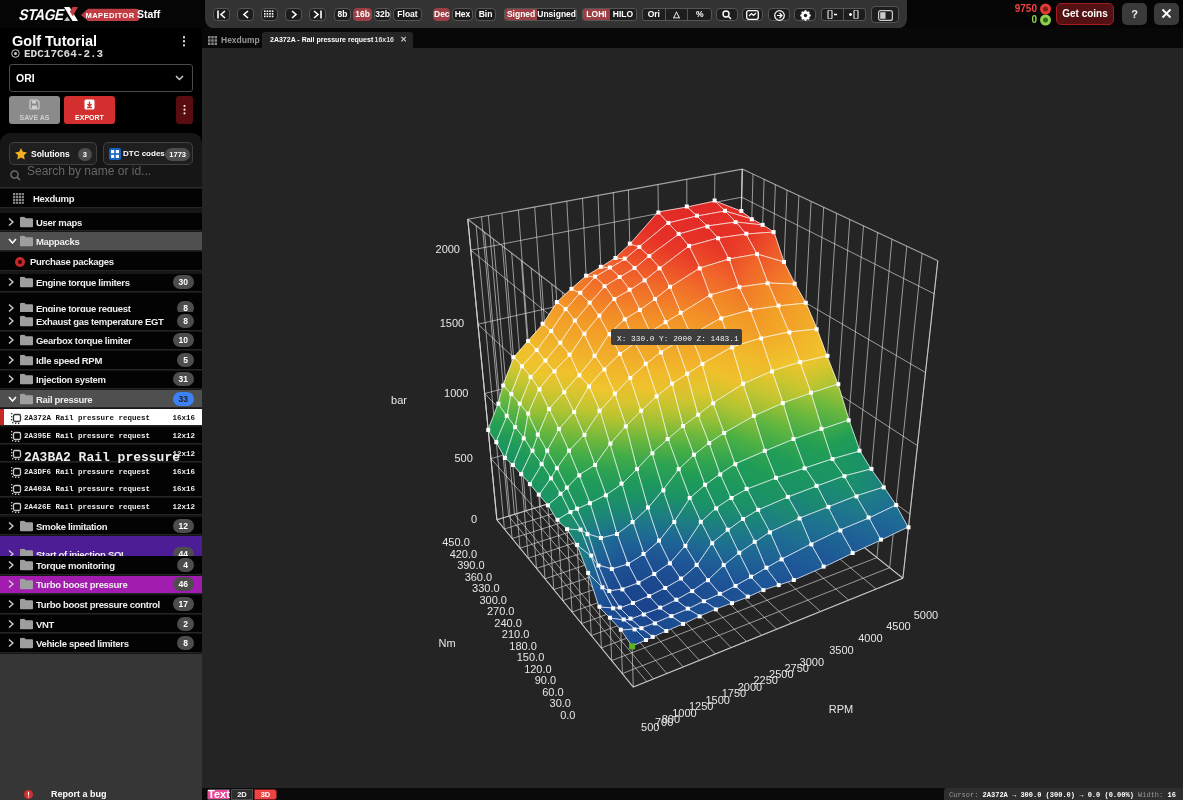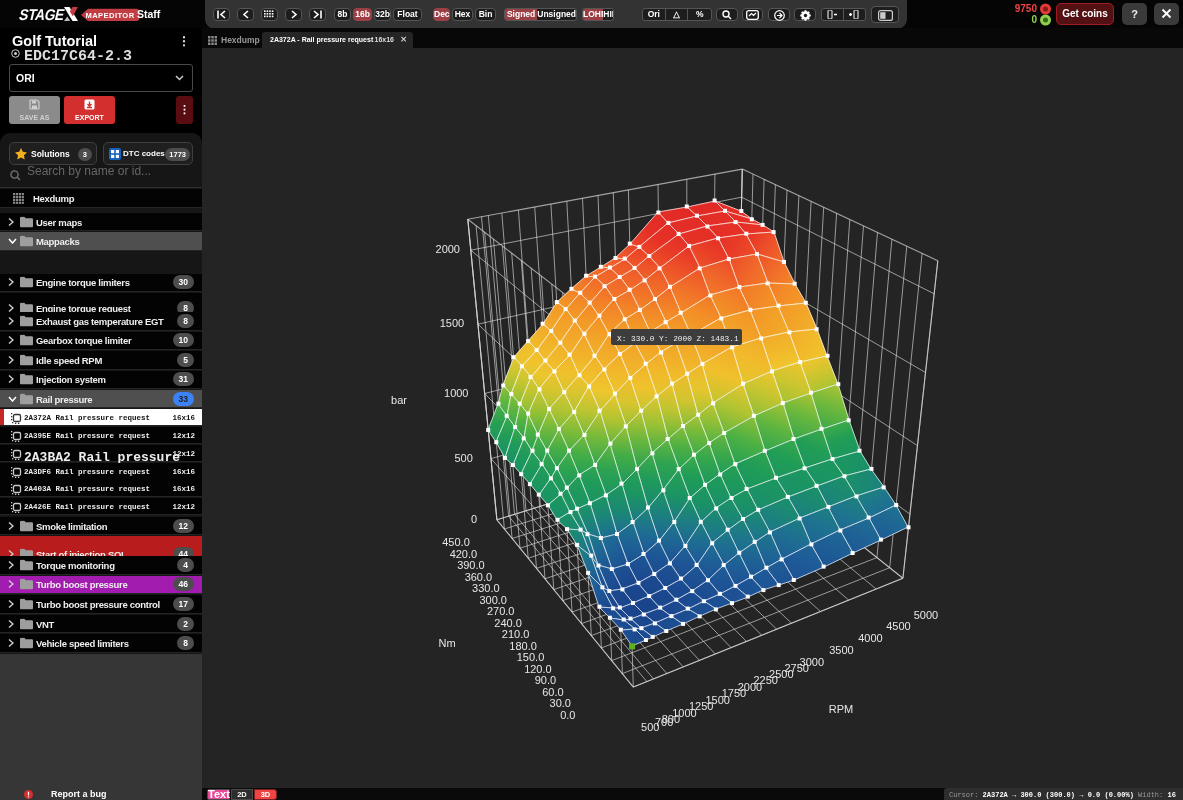--- a/index.html
+++ b/index.html
@@ -2054,21 +2054,21 @@
       <div class="tbtn red" style="left:148px;width:19px;font-size:8.5px">16b</div>
       <div class="tbtn" style="left:169px;width:17px;font-size:8.5px">32b</div>
       <div class="tbtn" style="left:188px;width:29px;font-size:8.5px">Float</div>
       <div class="tbtn red" style="left:228px;width:17px;font-size:8.5px">Dec</div>
       <div class="tbtn" style="left:247px;width:21px;font-size:8.5px">Hex</div>
       <div class="tbtn" style="left:270px;width:21px;font-size:8.5px">Bin</div>
       <div class="seg" style="left:299px;width:73px">
         <div class="red" style="width:34px">Signed</div>
         <div style="width:39px">Unsigned</div>
       </div>
-      <div class="seg" style="left:377px;width:32px">
+      <div class="seg" style="left:377px;width:55px">
         <div class="red" style="width:28px">LOHI</div>
         <div style="width:27px">HILO</div>
       </div>
       <div class="seg" style="left:437px;width:70px">
         <div style="width:23px;border-right:1px solid #555">Ori</div>
         <div style="width:23px;border-right:1px solid #555">△</div>
         <div style="width:23px">%</div>
       </div>
       <div class="tbtn" style="left:511px;width:22px;padding-top:1px"><svg width="10" height="10" viewBox="0 0 10 10">
           <circle cx="4" cy="4" r="3" stroke="#fff" stroke-width="1.4" fill="none"></circle>
@@ -2138,21 +2138,21 @@
       <span style="position:absolute;right:6px;color:#ccc;font-size:8px">✕</span>
     </div>
 </div>
 <div id="sidebar">
     <div class="abs" style="left:12px;top:5px;color:#fff;font-size:14.5px;font-weight:bold">Golf Tutorial</div>
     <div class="abs" style="left:178px;top:6px;color:#fff;font-size:12px;font-weight:bold">⋮</div>
     <svg class="abs" style="left:11px;top:21px" width="9" height="9" viewBox="0 0 9 9">
       <circle cx="4.5" cy="4.5" r="3.8" stroke="#ccc" stroke-width="1" fill="none"></circle>
       <circle cx="4.5" cy="4.5" r="1.5" fill="#ccc"></circle>
     </svg>
-    <div class="abs mono" style="left:24px;top:20px;color:#ddd;font-size:15px;font-weight:bold">EDC17C64-2.3</div>
+    <div class="abs mono" style="left:24px;top:20px;color:#ddd;font-size:11px;font-weight:bold">EDC17C64-2.3</div>
     <div class="abs" style="left:9px;top:36px;width:184px;height:28px;border:1px solid #4a4a4a;border-radius:3px;background:#000">
       <span style="position:absolute;left:6px;top:7px;color:#fff;font-size:10.5px;font-weight:bold">ORI</span>
       <svg style="position:absolute;right:8px;top:10px" width="9" height="6" viewBox="0 0 9 6">
         <path d="M1 1L4.5 4.5L8 1" stroke="#ccc" stroke-width="1.5" fill="none"></path>
       </svg>
     </div>
     <div class="abs" style="left:9px;top:68px;width:51px;height:28px;background:#8b8b8b;border-radius:3px;text-align:center"><svg style="margin-top:3px" width="11" height="11" viewBox="0 0 11 11">
         <path d="M1 2a1 1 0 011-1h6l2 2v6a1 1 0 01-1 1H2a1 1 0 01-1-1z" fill="none" stroke="#cfcfcf" stroke-width="1.2"></path>
         <rect x="3" y="1.5" width="4" height="3" fill="#cfcfcf"></rect>
         <rect x="3" y="6.5" width="5" height="3.5" fill="#cfcfcf"></rect>
@@ -2224,20 +2224,27 @@
       </div>
       <div class="srow" style="top:204.4px;height:18.4px;background:#4f4f4f">
         <svg class="chev" width="9" height="6" viewBox="0 0 9 6">
           <path d="M1 1l3.5 4L8 1" stroke="#fff" stroke-width="1.5" fill="none"></path>
         </svg>
         <svg style="position:absolute;left:20px;top:50%;transform:translateY(-50%)" width="13" height="11" viewBox="0 0 13 11">
           <path d="M0 1.5A1.2 1.2 0 011.2.3h3.1l1.4 1.5h6.1A1.2 1.2 0 0113 3v6.7a1.2 1.2 0 01-1.2 1.2H1.2A1.2 1.2 0 010 9.7z" fill="#9e9e9e"></path>
         </svg>
         <span class="folder-label">Mappacks</span>
       </div>
+      <div class="srow" style="top:223.8px;height:19.4px;background:#030303">
+        <svg style="position:absolute;left:15px;top:5px" width="10" height="10" viewBox="0 0 10 10">
+          <circle cx="5" cy="5" r="5" fill="#c62828"></circle>
+          <circle cx="5" cy="5" r="2" fill="#300"></circle>
+        </svg>
+        <span class="folder-label" style="left:30px">Purchase packages</span>
+      </div>
       <div class="srow" style="top:245.6px;height:18.4px;background:#030303">
         <svg class="chev" width="6" height="9" viewBox="0 0 6 9">
           <path d="M1 1l4 3.5L1 8" stroke="#ccc" stroke-width="1.5" fill="none"></path>
         </svg>
         <svg style="position:absolute;left:20px;top:50%;transform:translateY(-50%)" width="13" height="11" viewBox="0 0 13 11">
           <path d="M0 1.5A1.2 1.2 0 011.2.3h3.1l1.4 1.5h6.1A1.2 1.2 0 0113 3v6.7a1.2 1.2 0 01-1.2 1.2H1.2A1.2 1.2 0 010 9.7z" fill="#9e9e9e"></path>
         </svg>
         <span class="folder-label">Engine torque limiters</span>
         <span class="badge" style="">30</span>
       </div>
@@ -2395,21 +2402,21 @@
       <div class="srow" style="top:488.8px;height:18.6px;background:#030303">
         <svg class="chev" width="6" height="9" viewBox="0 0 6 9">
           <path d="M1 1l4 3.5L1 8" stroke="#ccc" stroke-width="1.5" fill="none"></path>
         </svg>
         <svg style="position:absolute;left:20px;top:50%;transform:translateY(-50%)" width="13" height="11" viewBox="0 0 13 11">
           <path d="M0 1.5A1.2 1.2 0 011.2.3h3.1l1.4 1.5h6.1A1.2 1.2 0 0113 3v6.7a1.2 1.2 0 01-1.2 1.2H1.2A1.2 1.2 0 010 9.7z" fill="#9e9e9e"></path>
         </svg>
         <span class="folder-label">Smoke limitation</span>
         <span class="badge" style="">12</span>
       </div>
-      <div class="srow" style="top:508.4px;height:36px;background:#b91c1c">
+      <div class="srow" style="top:508.4px;height:36px;background:#4c1d95">
         <svg class="chev" width="6" height="9" viewBox="0 0 6 9">
           <path d="M1 1l4 3.5L1 8" stroke="#ccc" stroke-width="1.5" fill="none"></path>
         </svg>
         <svg style="position:absolute;left:20px;top:50%;transform:translateY(-50%)" width="13" height="11" viewBox="0 0 13 11">
           <path d="M0 1.5A1.2 1.2 0 011.2.3h3.1l1.4 1.5h6.1A1.2 1.2 0 0113 3v6.7a1.2 1.2 0 01-1.2 1.2H1.2A1.2 1.2 0 010 9.7z" fill="#9e9e9e"></path>
         </svg>
         <span class="folder-label">Start of injection SOI</span>
         <span class="badge" style="">44</span>
       </div>
       <div class="srow" style="top:528.0px;height:18.6px;background:#030303">

